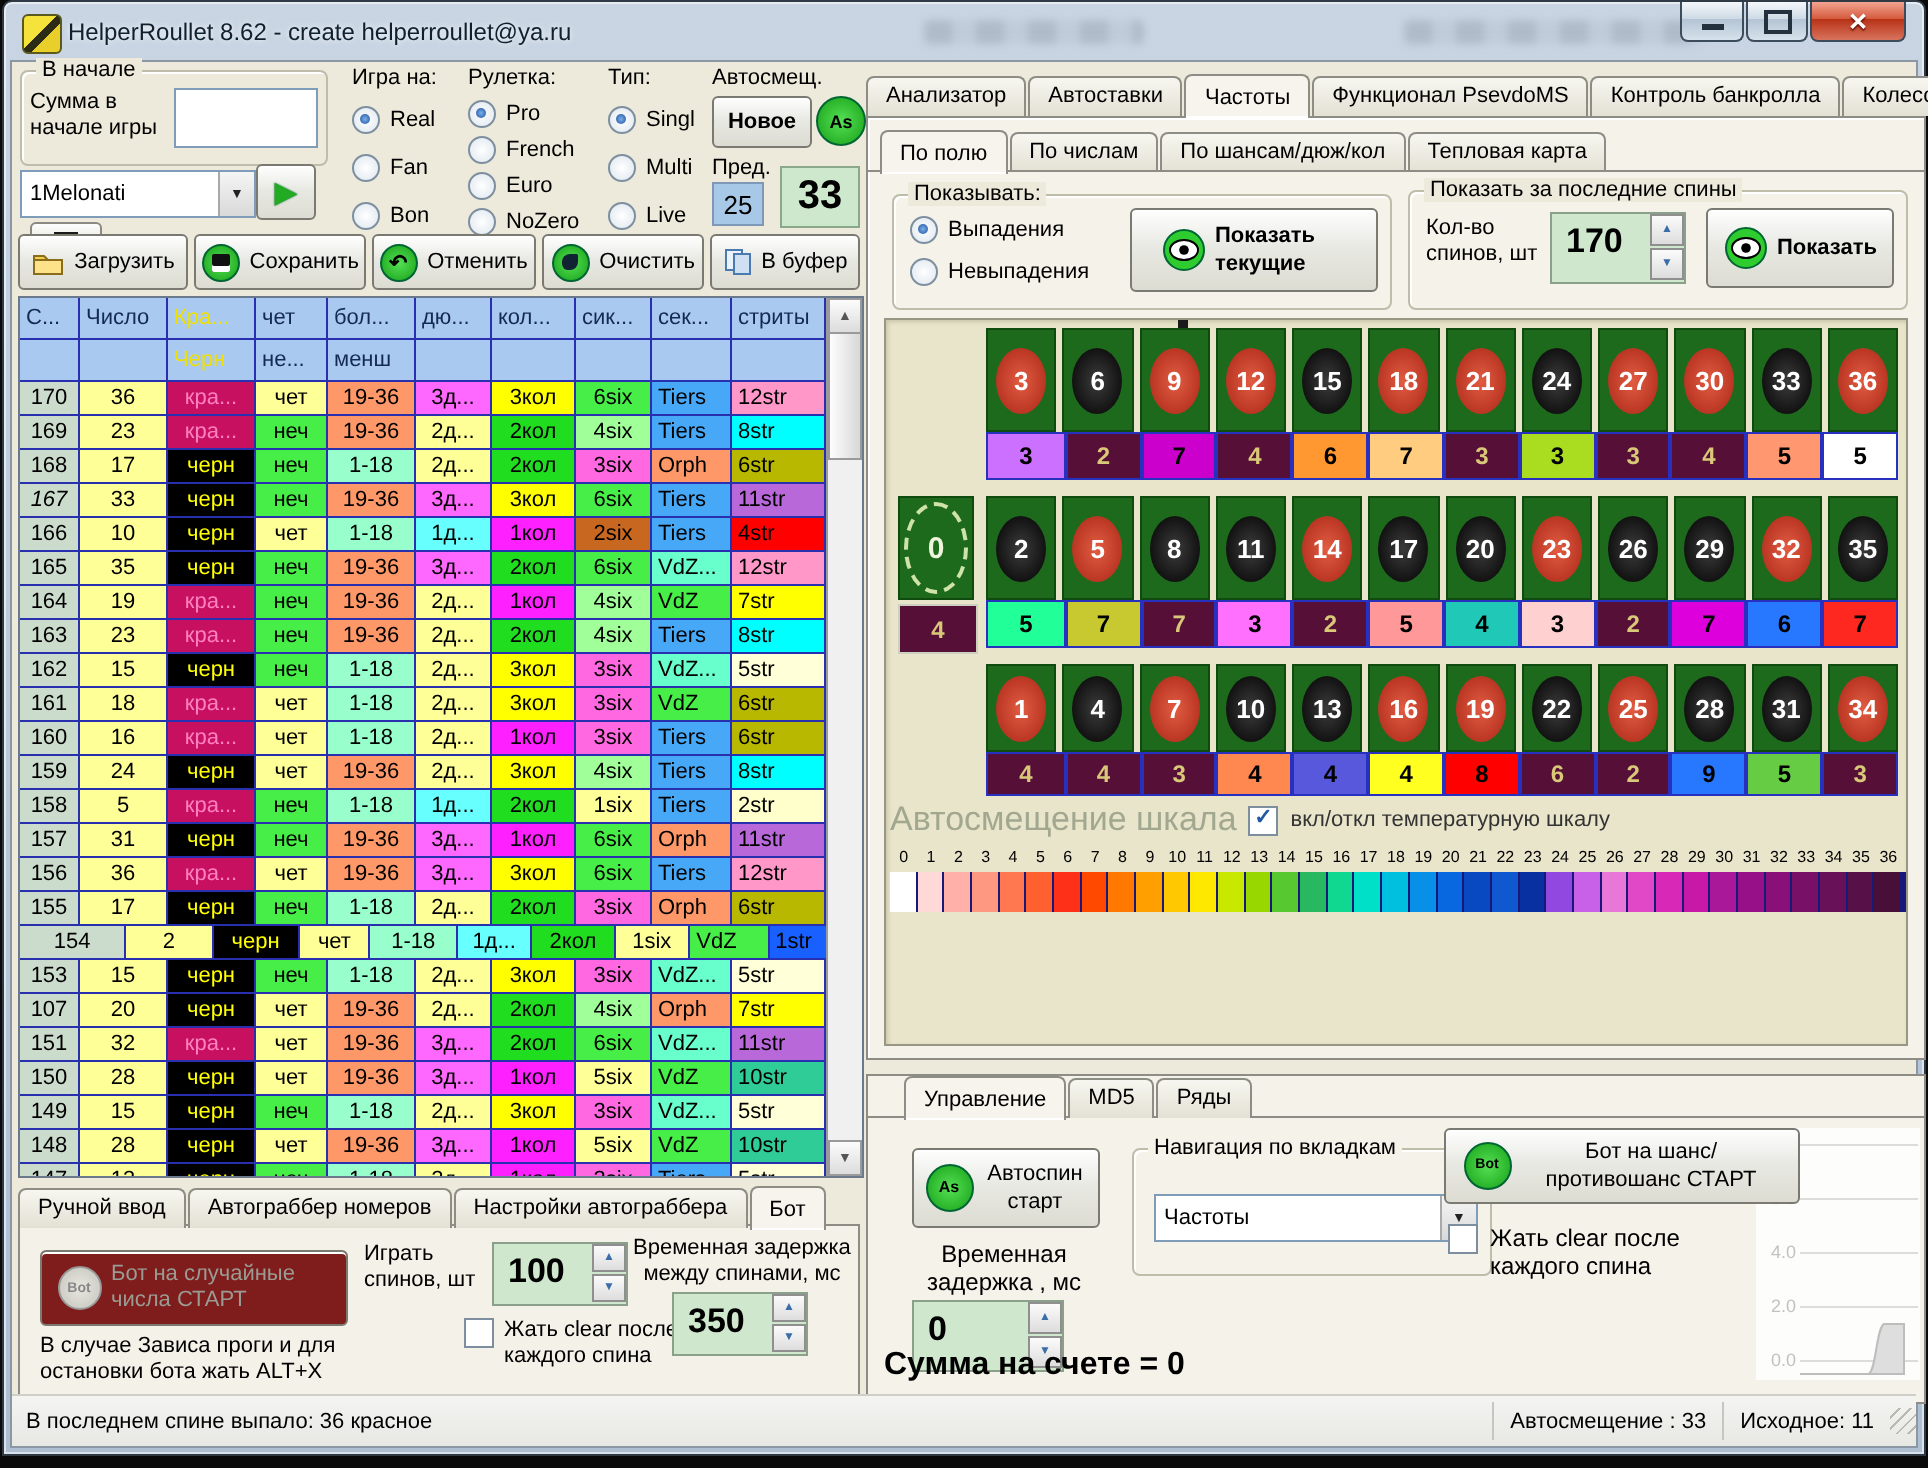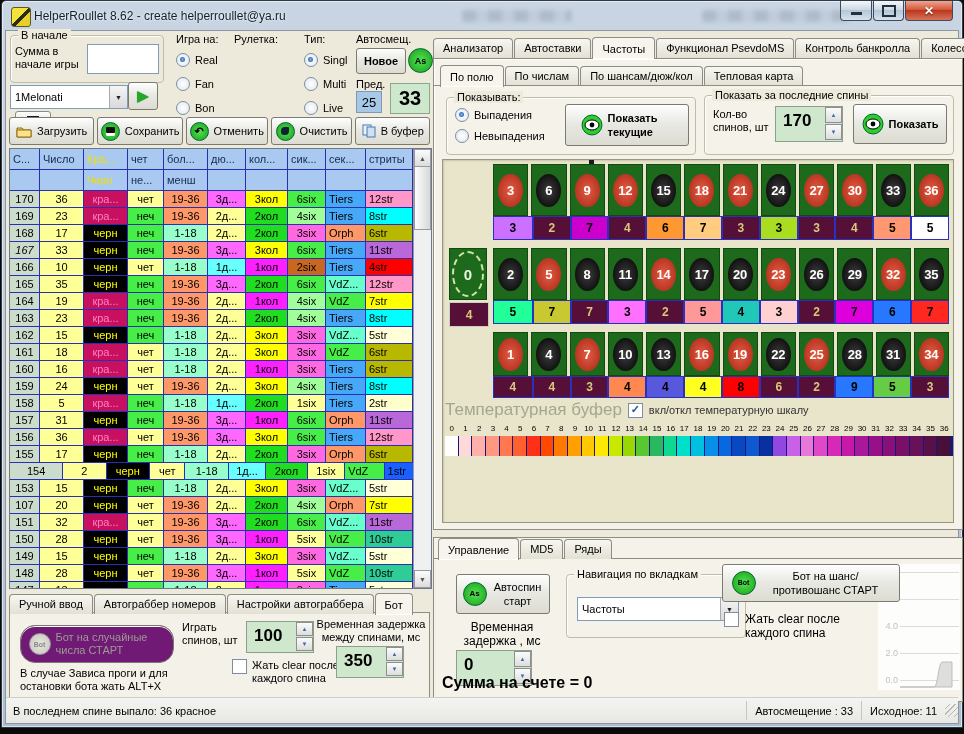--- a/index.html
+++ b/index.html
@@ -20,21 +20,21 @@
   .winbtn.close{background:linear-gradient(#f2a490,#d4593c 45%,#b83318 46%,#d8735c);color:#fff;}
   .glyph-min{width:11px;height:3px;background:#23313e;margin-top:6px;}
   .glyph-max{width:10px;height:8px;border:2px solid #23313e;background:transparent;}
   .glyph-close{font-size:12px;font-weight:bold;color:#fff;text-shadow:0 1px 1px #601000;}
   .client{position:absolute;left:3px;right:3px;top:29px;bottom:3px;background:#edeadb;border:1px solid #8b97a3;}
   
   .gb{border:1px solid #bdbdaa;border-radius:4px;box-shadow:inset 1px 1px 0 #fff;}
   .gb .lg{position:absolute;top:-7px;left:7px;background:#edeadb;padding:0 3px;font-size:11px;}
   .btn{background:linear-gradient(#fefefe,#e9e9e4 45%,#dcdcd2);border:1px solid #7a7a72;border-radius:3px;
     display:flex;align-items:center;justify-content:center;gap:5px;font-size:11px;box-shadow:inset 0 1px 0 #fff;cursor:default;}
-  .btn.disabled{color:#9b9b93;background:#701a75;border-radius:15px;}
+  .btn.disabled{color:#9b9b93;background:#7f1d1d;}
   .tabs{display:flex;align-items:flex-end;}
   .tab{background:linear-gradient(#f7f6f0,#e3e1d4);border:1px solid #8d8d85;border-bottom:none;border-radius:4px 4px 0 0;
     padding:3px 9px 4px 9px;margin-right:1px;white-space:nowrap;position:relative;top:1px;}
   .tab.active{background:#f6f4ec;padding-top:5px;top:2px;z-index:3;box-shadow:0 -1px 0 #fff inset;}
   .tabline{position:absolute;left:0;right:0;height:1px;background:#8d8d85;}
   .radio{display:flex;align-items:center;gap:5px;white-space:nowrap;margin-bottom:9px;}
   .rdot{width:12px;height:12px;border-radius:50%;border:1px solid #7d8f9f;background:radial-gradient(#ffffff,#dde6ee);
     flex:0 0 auto;position:relative;}
   .rdot.on::after{content:"";position:absolute;left:3px;top:3px;width:5px;height:5px;border-radius:50%;
     background:radial-gradient(#7ab0e8,#1e4f9e);}
@@ -144,20 +144,38 @@
             <span>Fan</span>
           </div>
           <div class="radio" style="margin-bottom: 10px;">
             <span class="rdot"></span>
             <span>Bon</span>
           </div>
         </div>
     </div>
     <div class="abs" style="left:228px;top:2px;">
       <div style="margin-bottom:5px;">Рулетка:</div>
+      <div>
+          <div class="radio" style="margin-bottom: 4px;">
+            <span class="rdot on"></span>
+            <span>Pro</span>
+          </div>
+          <div class="radio" style="margin-bottom: 4px;">
+            <span class="rdot"></span>
+            <span>French</span>
+          </div>
+          <div class="radio" style="margin-bottom: 4px;">
+            <span class="rdot"></span>
+            <span>Euro</span>
+          </div>
+          <div class="radio" style="margin-bottom: 4px;">
+            <span class="rdot"></span>
+            <span>NoZero</span>
+          </div>
+        </div>
     </div>
     <div class="abs" style="left:298px;top:2px;">
       <div style="margin-bottom:8px;">Тип:</div>
       <div>
           <div class="radio" style="margin-bottom: 10px;">
             <span class="rdot on"></span>
             <span>Singl</span>
           </div>
           <div class="radio" style="margin-bottom: 10px;">
             <span class="rdot"></span>
@@ -790,21 +808,21 @@
               <div class="cnt" style="background: rgb(255, 0, 0); color: rgb(0, 0, 0);">8</div>
               <div class="cnt" style="background: rgb(86, 16, 56); color: rgb(216, 200, 120);">6</div>
               <div class="cnt" style="background: rgb(86, 16, 56); color: rgb(216, 200, 120);">2</div>
               <div class="cnt" style="background: rgb(40, 120, 255); color: rgb(0, 0, 0);">9</div>
               <div class="cnt" style="background: rgb(102, 204, 68); color: rgb(0, 0, 0);">5</div>
               <div class="cnt" style="background: rgb(86, 16, 56); color: rgb(216, 200, 120);">3</div>
             </div>
           </div>
 
         <div class="abs" style="left:2px;top:240px;display:flex;align-items:center;gap:6px;">
-          <span class="temp-title">Температурная буфер</span>
+          <span class="temp-title">Автосмещение шкала</span>
           <span class="cb on" id="temp-cb"></span>
           <span style="color:#333;">вкл/откл температурную шкалу</span>
         </div>
         <div id="scale-nums" class="abs scale" style="left:2px;top:264px;width:506px;">
             <div class="sc-num">0</div>
             <div class="sc-num">1</div>
             <div class="sc-num">2</div>
             <div class="sc-num">3</div>
             <div class="sc-num">4</div>
             <div class="sc-num">5</div>
@@ -876,21 +894,21 @@
             <div class="sc-col" style="background: rgb(136, 16, 120);"></div>
             <div class="sc-col" style="background: rgb(120, 16, 104);"></div>
             <div class="sc-col" style="background: rgb(104, 16, 88);"></div>
             <div class="sc-col" style="background: rgb(88, 16, 72);"></div>
             <div class="sc-col" style="background: rgb(72, 16, 56);"></div>
           </div>
       </div>
     </div>
 
     <div class="abs" style="left:427px;top:506px;width:528px;height:163px;border:1px solid #8d8d85;background:#f4f2e9;">
-      <div class="tabs" style="height:20px;position:relative;z-index:2;margin-left:4px;">
+      <div class="tabs" style="height:20px;position:relative;z-index:2;margin-left:18px;">
           <div class="tab active">Управление</div>
           <div class="tab">MD5</div>
           <div class="tab">Ряды</div>
         </div>
       <div class="tabline" style="top:20px;"></div>
 
       <div class="abs chart" style="left:444px;top:26px;width:82px;height:126px;">
         <div id="chart-ticks">
             <div class="ylab" style="top: 8px; left: 0px;">8.0</div>
             <div class="gline" style="top: 8px;"></div>

